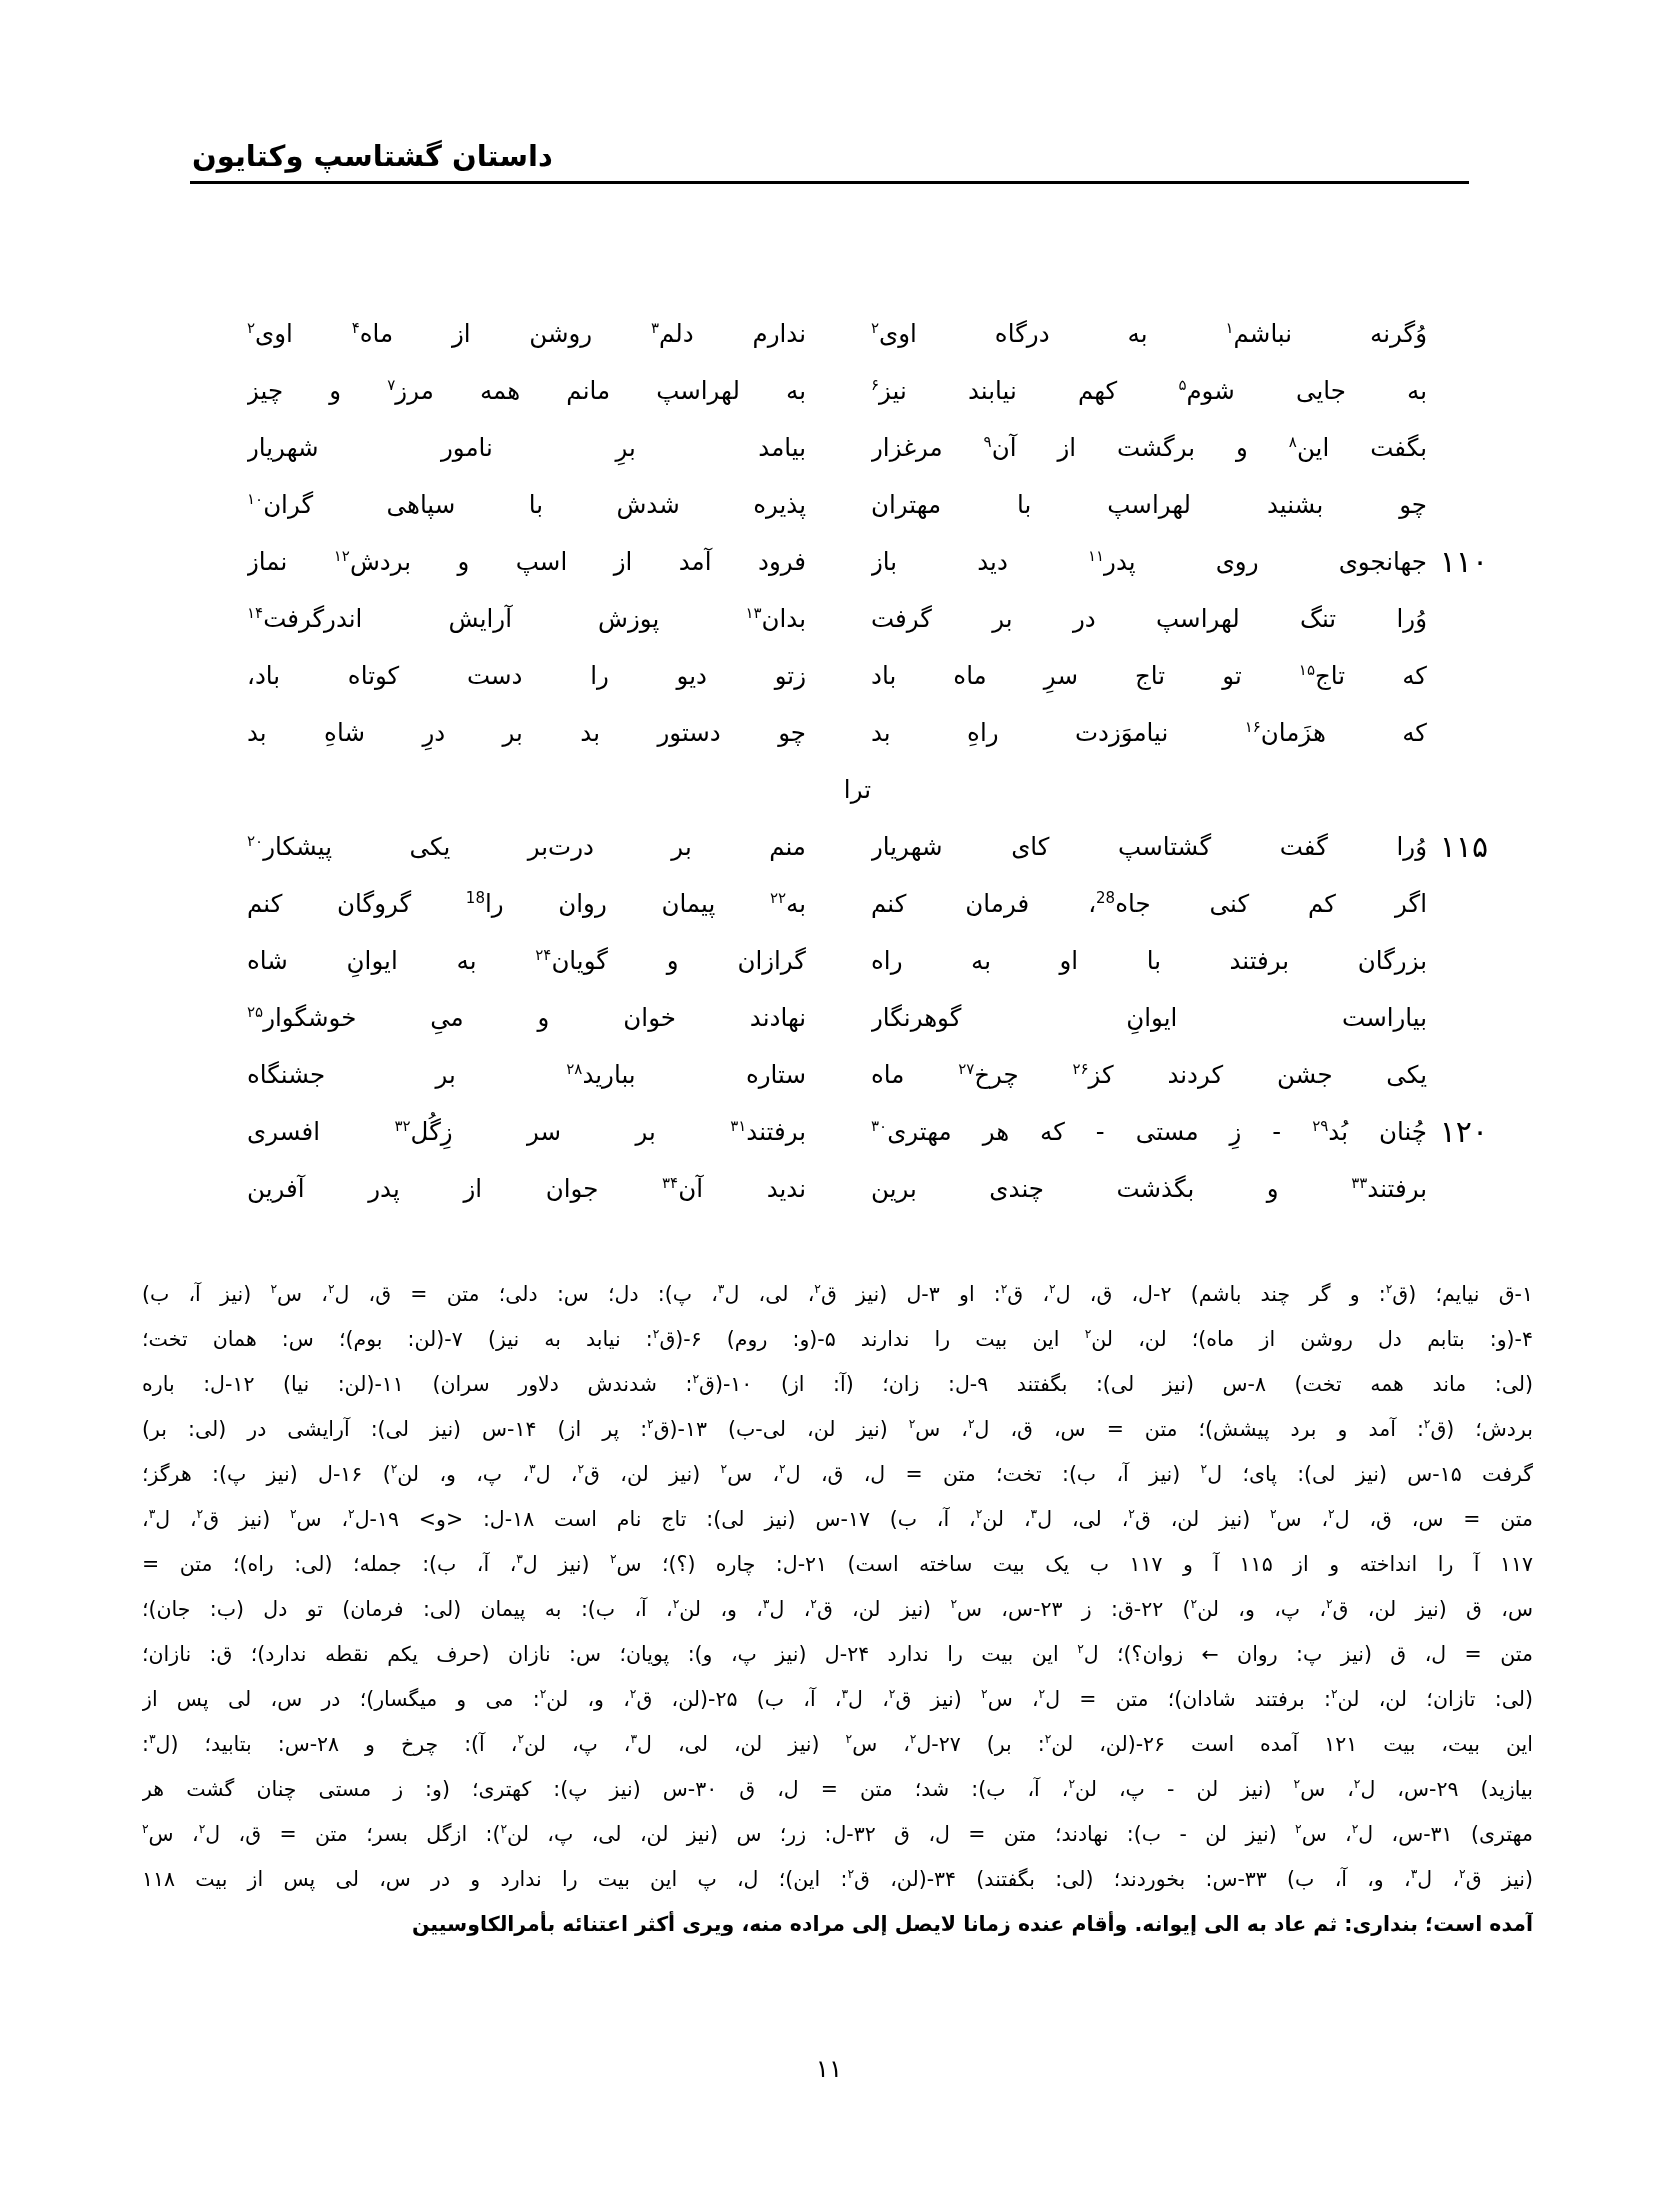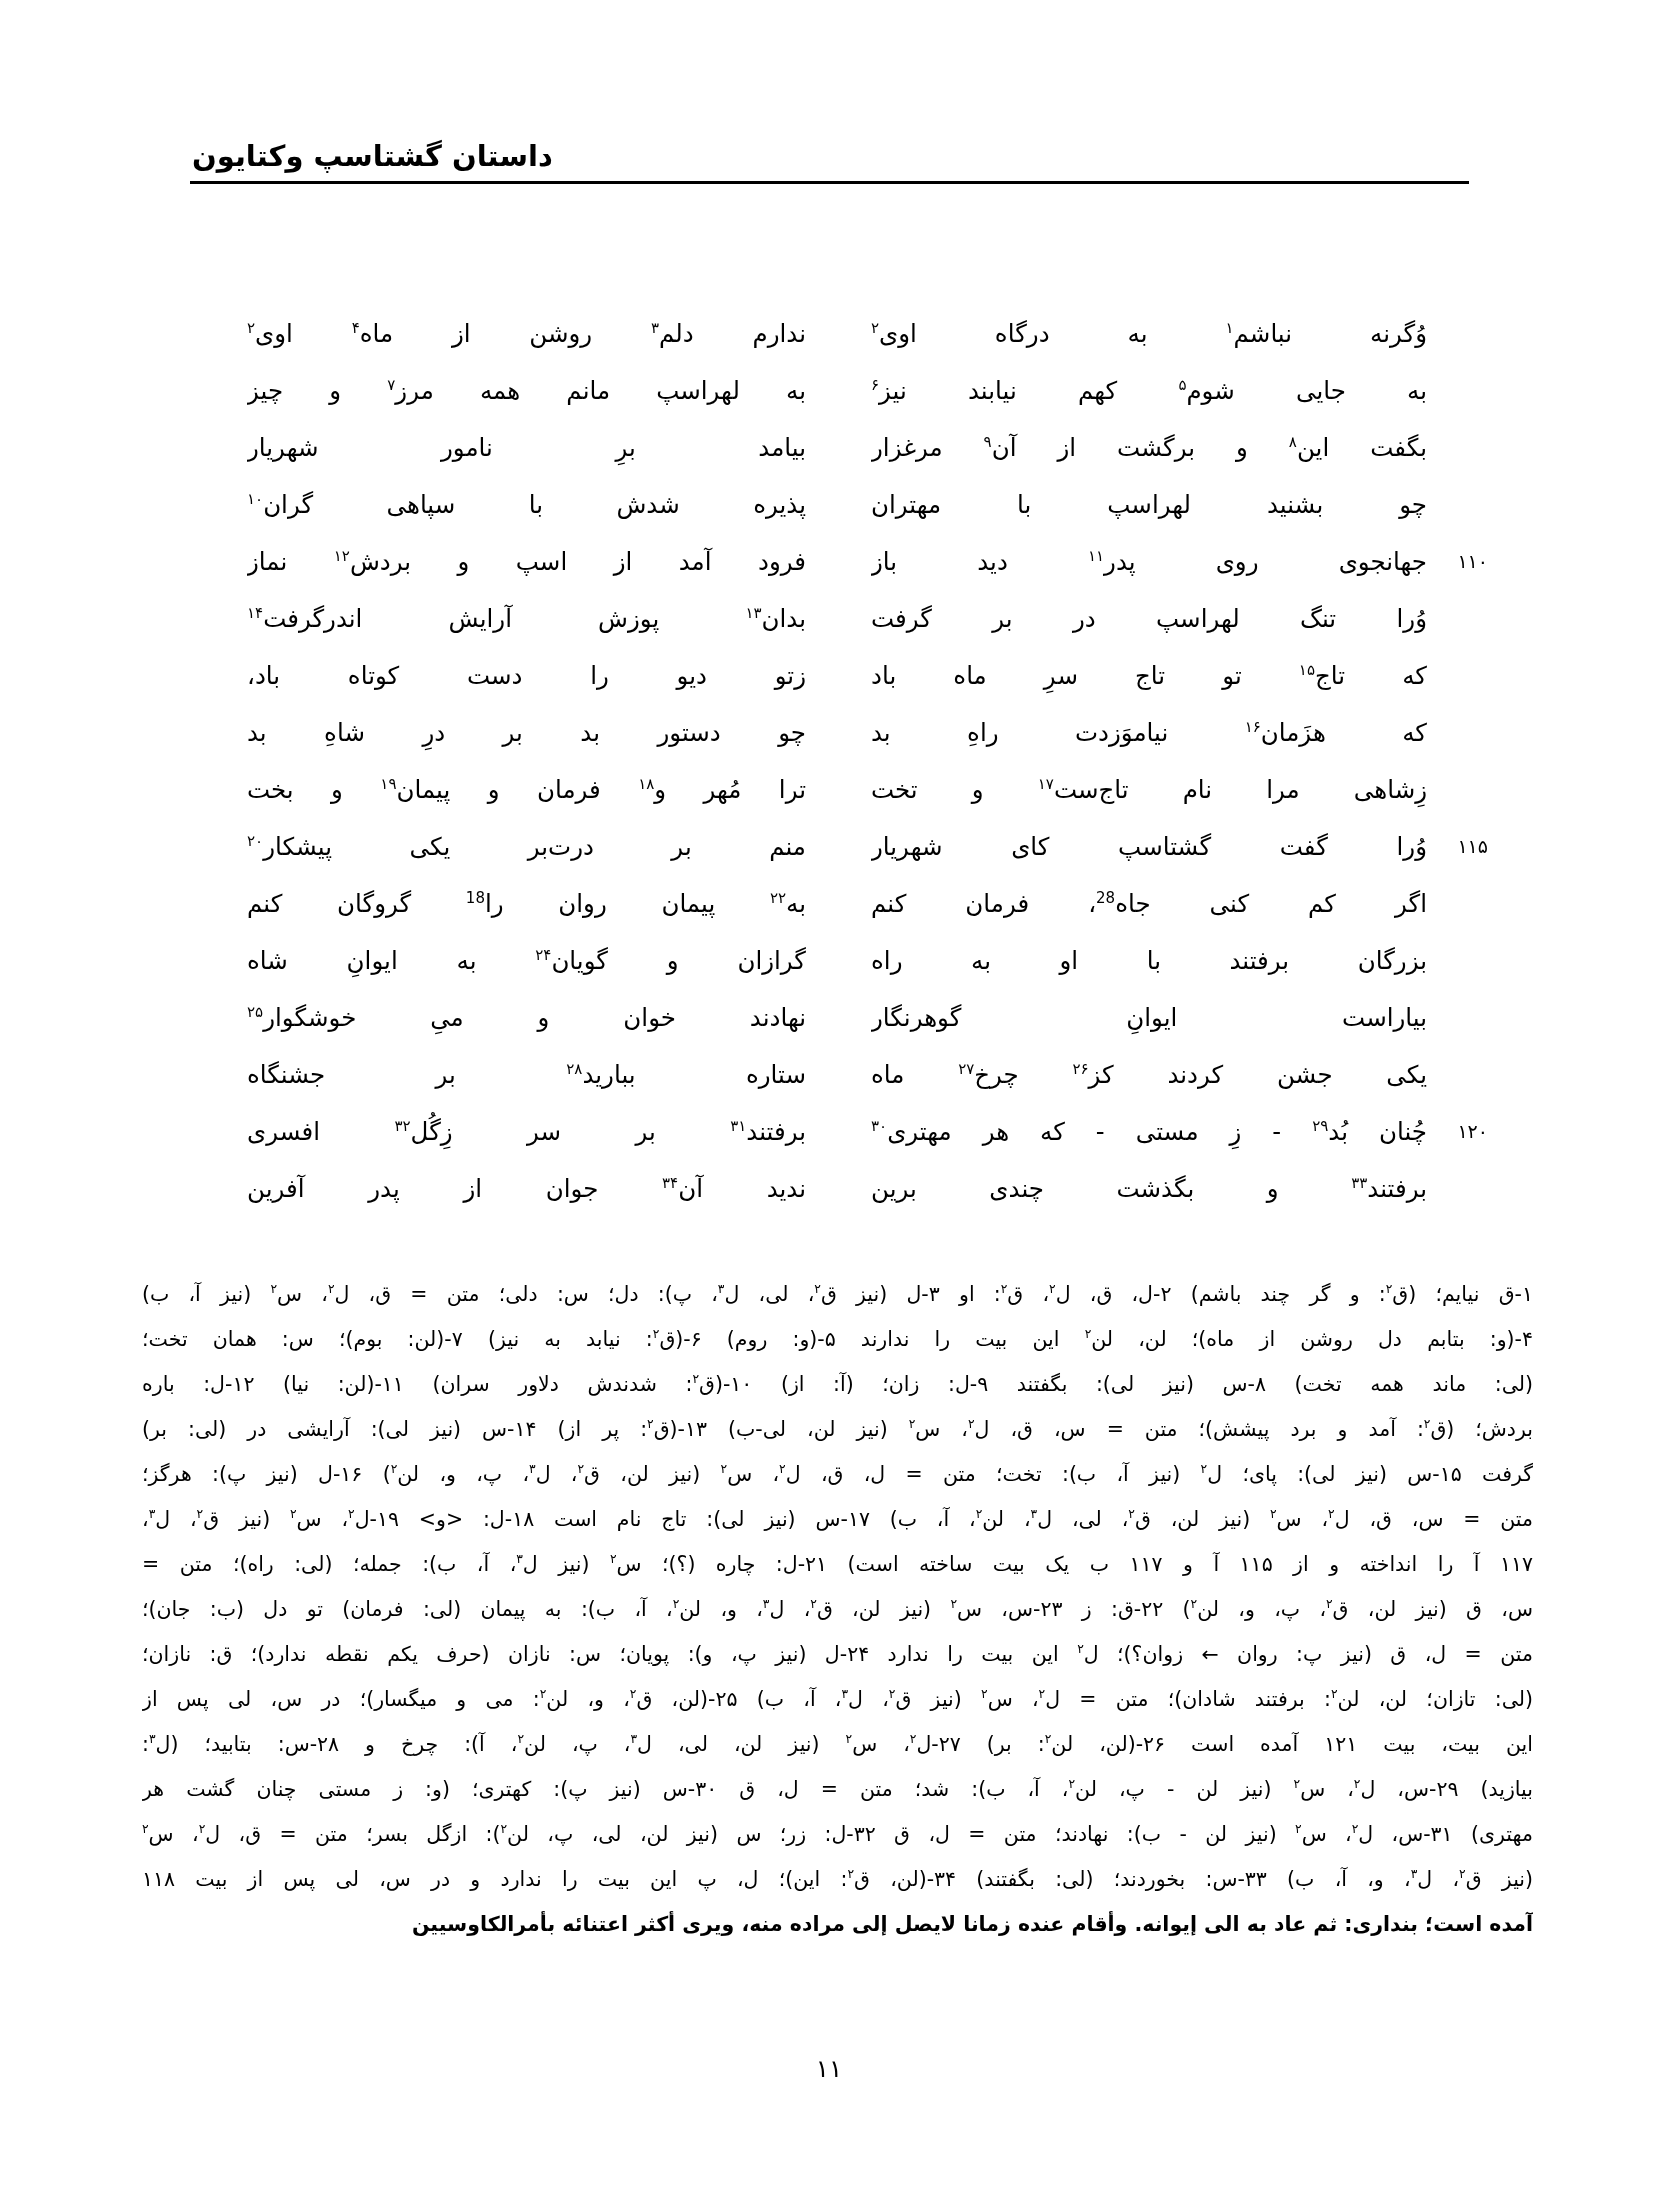--- a/index.html
+++ b/index.html
@@ -18,21 +18,21 @@
     position:absolute;top:181px;left:190px;width:1279px;height:2.7px;background:#000;
   }
   .poem{
     position:absolute;top:305px;right:170px;width:1241px;direction:rtl;
   }
   .row{
     display:grid;grid-template-columns:61px 556px 65px 559px;
     direction:rtl;height:57px;
   }
   .vnum{
-    font-size:19px;line-height:57px;text-align:right;
+    font-size:30px;line-height:57px;text-align:right;
   }
   .hemi{
     font-size:24.5px;line-height:57px;
     text-align:justify;text-align-last:justify;
     overflow:hidden;
   }
   .gut{}
   .hemi sup{font-size:15px;line-height:0;}
   .apparatus{
     position:absolute;top:1272px;left:142px;width:1391px;
@@ -100,21 +100,20 @@
       <div class="hemi">زتو دیو را دست کوتاه باد،</div>
     </div>
     <div class="row">
       <div class="vnum"></div>
       <div class="hemi">که هزَمان<sup>۱۶</sup> نیاموَزدت راهِ بد</div>
       <div class="gut"></div>
       <div class="hemi">چو دستور بد بر درِ شاهِ بد</div>
     </div>
     <div class="row">
       <div class="vnum"></div>
-      <div class="hemi">زِشاهی مرا نام تاج‌ست<sup>۱۷</sup> و تخت</div>
       <div class="gut"></div>
       <div class="hemi">ترا مُهر و<sup>۱۸</sup> فرمان و پیمان<sup>۱۹</sup> و بخت</div>
     </div>
     <div class="row">
       <div class="vnum">۱۱۵</div>
       <div class="hemi">وُرا گفت گشتاسپ کای شهریار</div>
       <div class="gut"></div>
       <div class="hemi">منم بر درت‌بر یکی پیشکار<sup>۲۰</sup></div>
     </div>
     <div class="row">

